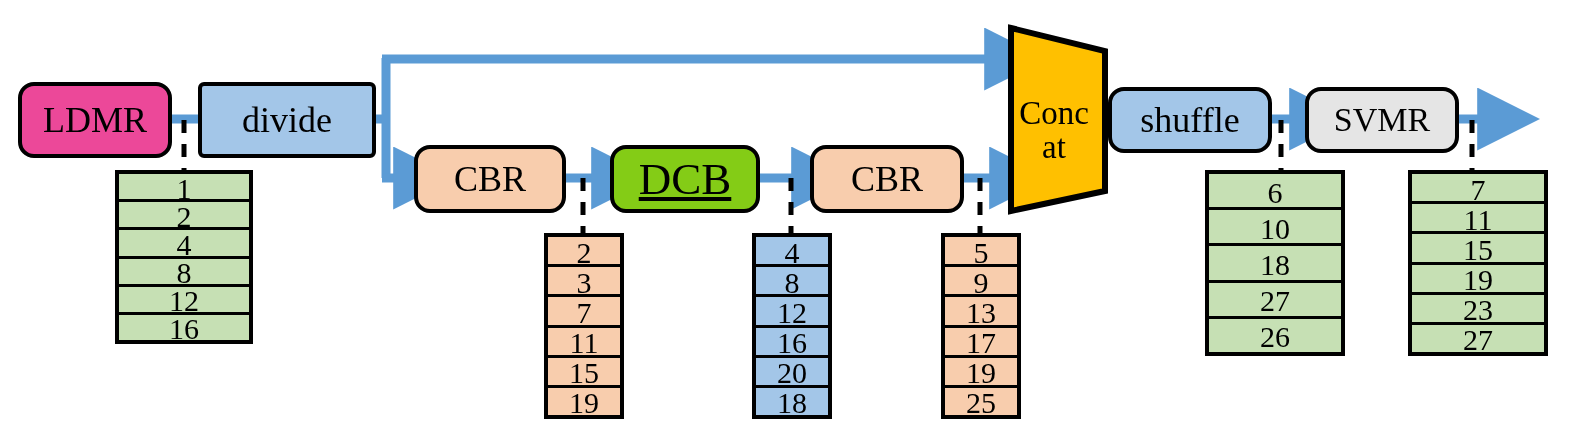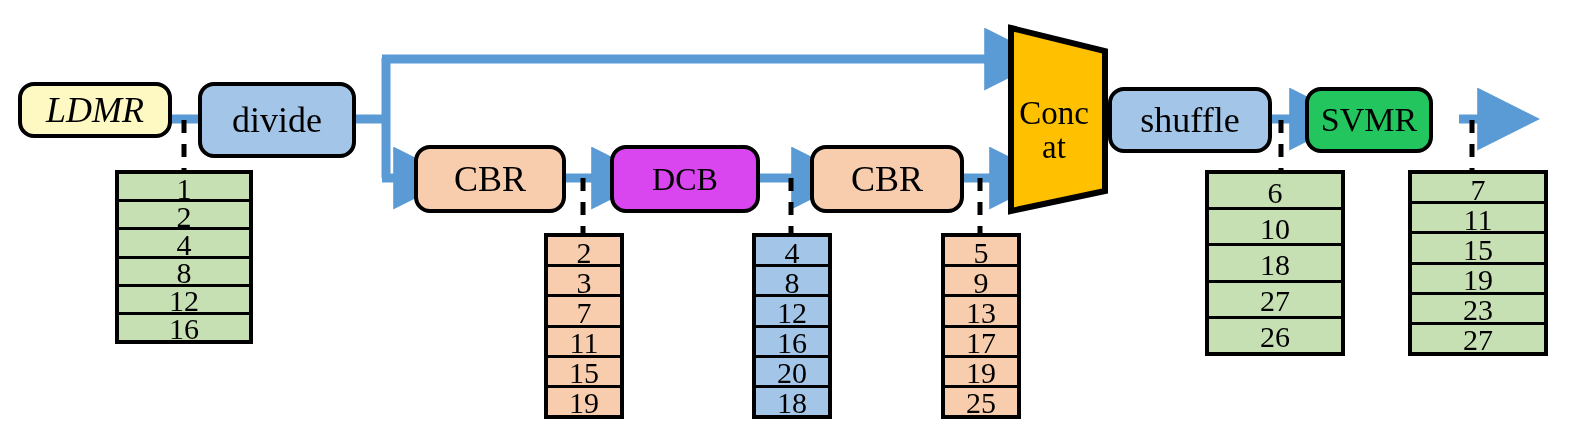--- a/index.html
+++ b/index.html
@@ -112,50 +112,50 @@
     <line x1="184" y1="120" x2="184" y2="172" stroke="#000000" stroke-width="5" stroke-dasharray="13,11"></line>
     <line x1="583" y1="178" x2="583" y2="235" stroke="#000000" stroke-width="5" stroke-dasharray="13,11"></line>
     <line x1="791" y1="178" x2="791" y2="235" stroke="#000000" stroke-width="5" stroke-dasharray="13,11"></line>
     <line x1="980" y1="178" x2="980" y2="235" stroke="#000000" stroke-width="5" stroke-dasharray="13,11"></line>
     <line x1="1281" y1="120" x2="1281" y2="172" stroke="#000000" stroke-width="5" stroke-dasharray="13,11"></line>
     <line x1="1472" y1="120" x2="1472" y2="172" stroke="#000000" stroke-width="5" stroke-dasharray="13,11"></line>
 
     <polygon points="1011,28 1105,51 1105,191 1011,211" fill="#ffc000" stroke="#000000" stroke-width="6" stroke-linejoin="miter"></polygon>
   </svg>
 
-  <div class="block" style="left:18px; top:82px; width:154px; height:56px; background:#fef9c3; font-size:36px;font-style:italic;">
+  <div class="block" style="left:18px; top:82px; width:154px; height:76px; background:#ec4899; font-size:36px;">
     <span class="block-label">LDMR</span>
   </div>
 
-  <div class="block" style="left:198px; top:82px; width:158px; height:76px; background:#a3c6e8; font-size:36px;">
+  <div class="block" style="left:198px; top:82px; width:178px; height:76px; background:#a3c6e8; font-size:36px;border-radius:6px;">
     <span class="block-label">divide</span>
   </div>
 
   <div class="block" style="left:414px; top:145px; width:152px; height:68px; background:#f8cdad; font-size:36px;">
     <span class="block-label">CBR</span>
   </div>
 
-  <div class="block" style="left:610px; top:145px; width:150px; height:68px; background:#d946ef; font-size:32px;">
+  <div class="block" style="left:610px; top:145px; width:150px; height:68px; background:#84cc16; font-size:45px;text-decoration:underline;">
     <span class="block-label">DCB</span>
   </div>
 
   <div class="block" style="left:810px; top:145px; width:154px; height:68px; background:#f8cdad; font-size:36px;">
     <span class="block-label">CBR</span>
   </div>
 
   <div class="trap-label" style="left:1005px; top:76px; width:98px; font-size:33px;margin-top:21px;">
     <span style="display:block;">Conc</span>
     <span style="display:block;">at</span>
   </div>
 
   <div class="block" style="left:1108px; top:87px; width:164px; height:66px; background:#a3c6e8; font-size:36px;">
     <span class="block-label">shuffle</span>
   </div>
 
-  <div class="block" style="left:1305px; top:87px; width:128px; height:66px; background:#22c55e; font-size:34px;">
+  <div class="block" style="left:1305px; top:87px; width:154px; height:66px; background:#e5e5e5; font-size:34px;">
     <span class="block-label">SVMR</span>
   </div>
 
   <div class="stack" style="left:115px; top:170px; width:138px; height:174px; background:#c6e0b4; font-size:30px;">
     <div class="stack-cell">
         <span class="cell-num">1</span>
       </div>
     <div class="stack-cell">
         <span class="cell-num">2</span>
       </div>

